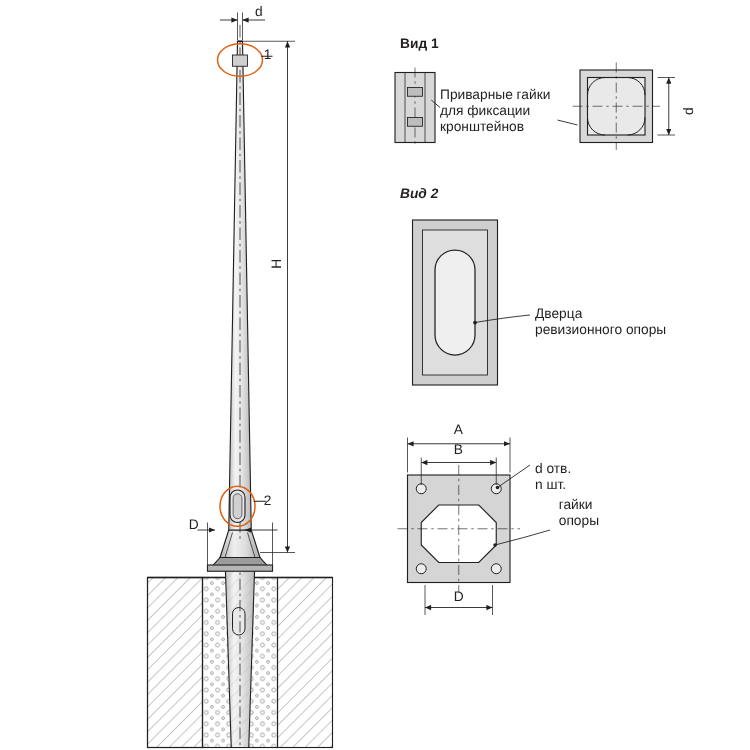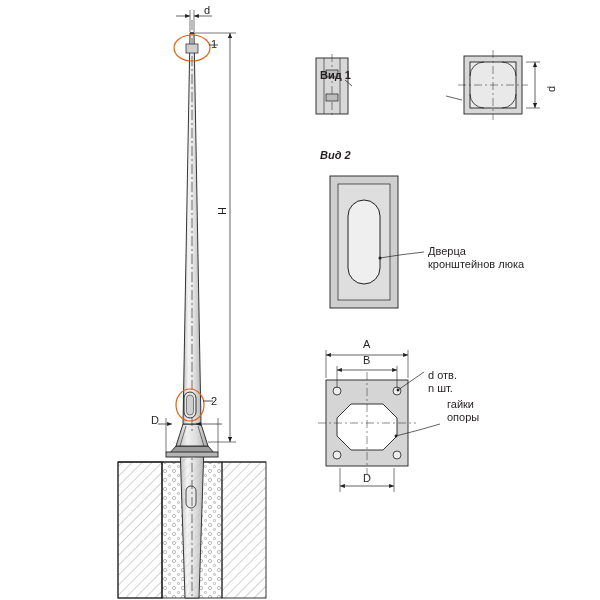--- a/index.html
+++ b/index.html
@@ -210,26 +210,29 @@
       <circle cx="396" cy="436" r="1.4" fill="#231f20"></circle>
     </g>
   </svg>
 
   <div class="lbl" style="left:204px; top:4px;">d</div>
   <div class="lbl" style="left:211px; top:38px;">1</div>
   <div class="lbl" style="left:211px; top:395px;">2</div>
   <div class="lbl" style="left:151px; top:414px;">D</div>
   <div class="lbl vert" style="left:216px; top:215px;">H</div>
 
-  <div class="lbl bold" style="left:320px; top:29px;margin-top:40px;">Вид 1</div>
+  <div class="lbl bold" style="left:320px; top:29px;">Вид 1</div>
+  <div class="lbl" style="left:352px; top:70px;">Приварные гайки
+для фиксации
+кронштейнов</div>
   <div class="lbl vert" style="left:545px; top:92px;">d</div>
 
   <div class="lbl bold" style="left:320px; top:149px;font-style:italic;">Вид 2</div>
   <div class="lbl" style="left:428px; top:245px;">Дверца
-кронштейнов люка</div>
+ревизионного опоры</div>
 
   <div class="lbl" style="left:363px; top:338px;">A</div>
   <div class="lbl" style="left:363px; top:354px;">B</div>
   <div class="lbl" style="left:363px; top:472px;">D</div>
   <div class="lbl" style="left:428px; top:369px;">d отв.
 n шт.</div>
   <div class="lbl" style="left:447px; top:398px;">гайки
 опоры</div>
 
 </div>

